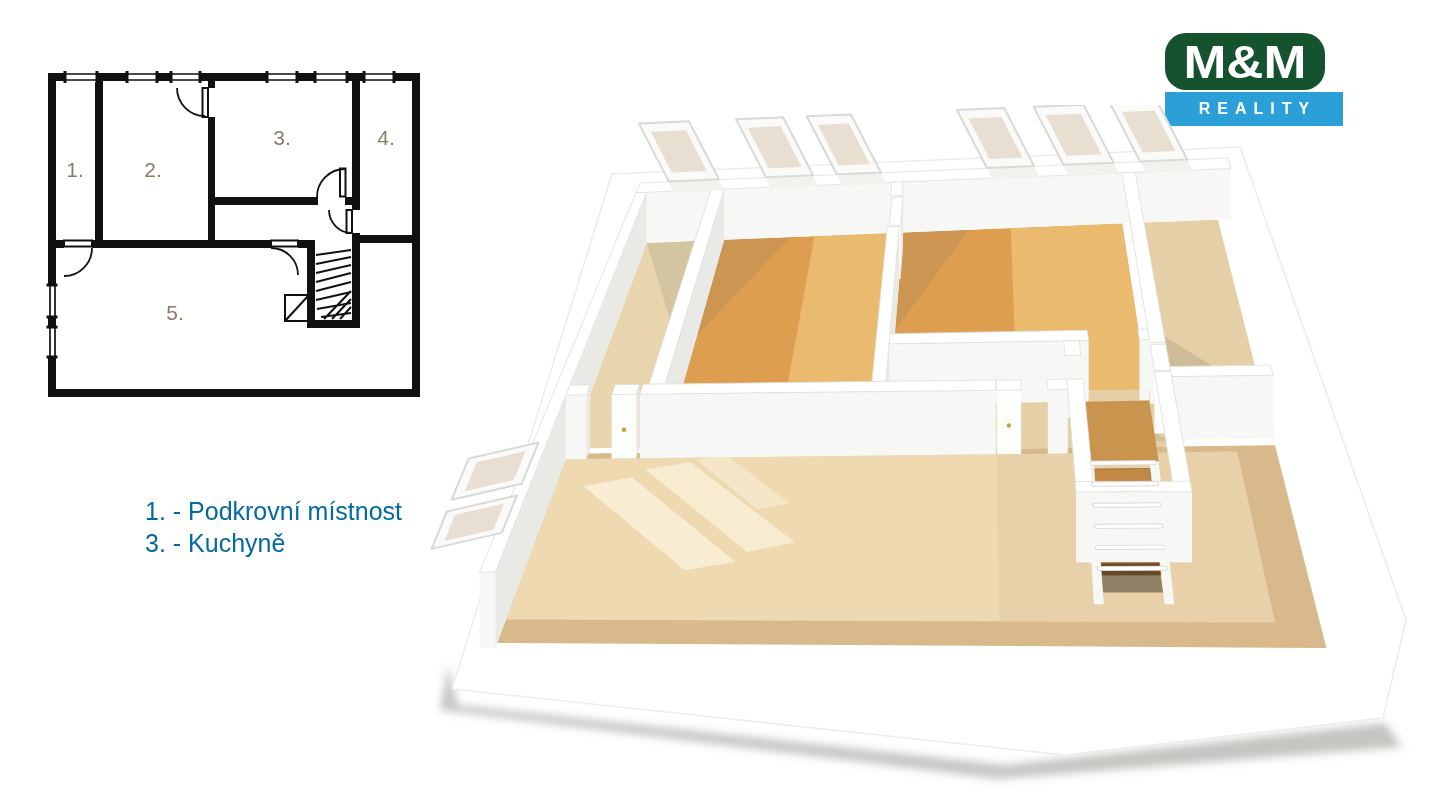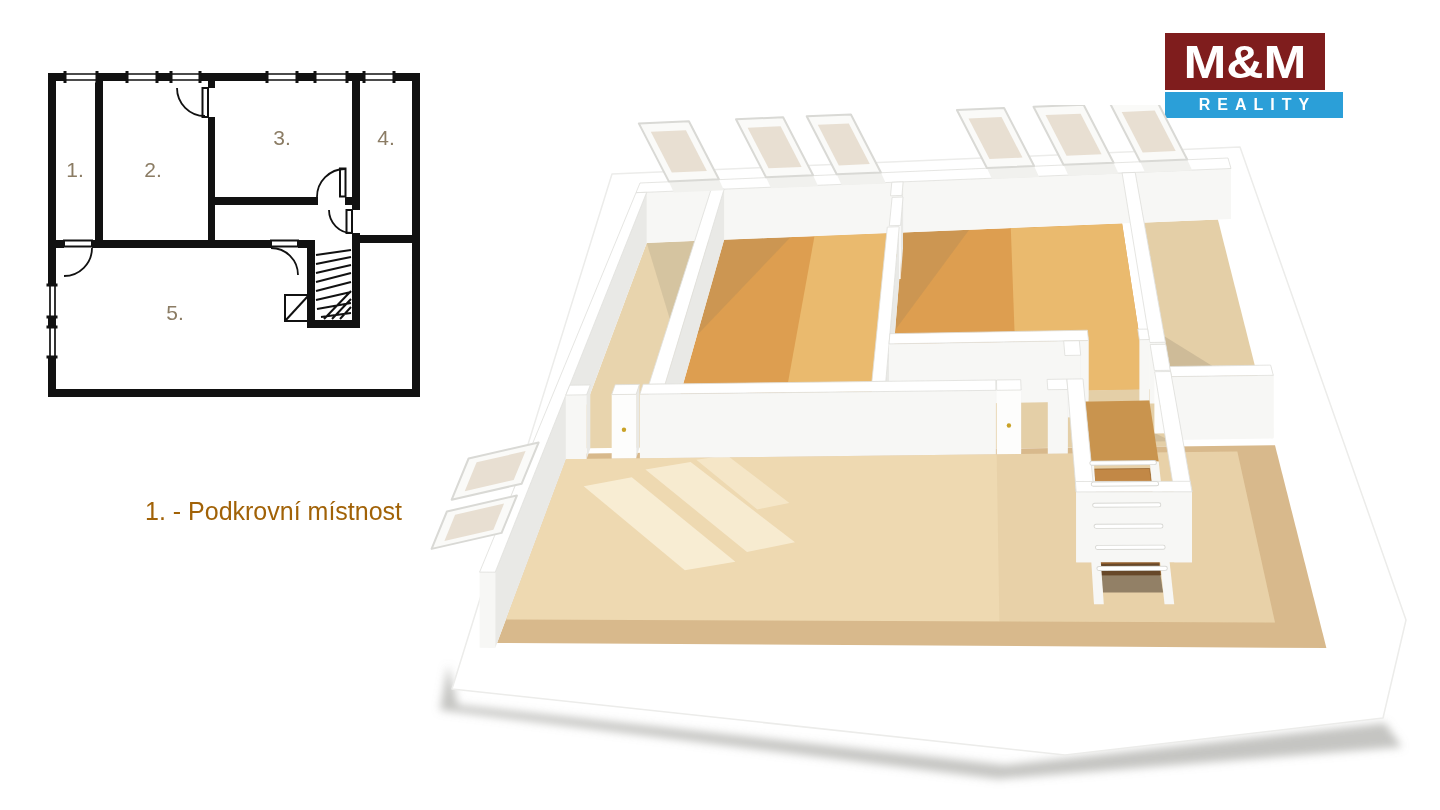--- a/index.html
+++ b/index.html
@@ -5,26 +5,26 @@
   html,body{margin:0;padding:0;background:#ffffff;}
   body{width:1440px;height:810px;position:relative;overflow:hidden;
        font-family:"Liberation Sans",sans-serif;}
   .abs{position:absolute;}
   
   #logo{left:1165px;top:33px;width:200px;height:90px;}
   .logo-red{position:absolute;left:0;top:0;width:160px;height:57px;
     display:flex;align-items:center;justify-content:center;}
   .logo-red span{color:#fff;font-weight:900;font-size:46px;letter-spacing:0px;
     transform:scaleX(1.12);transform-origin:center;}
-  .logo-blue{position:absolute;left:0;top:59px;width:178px;height:26px;
+  .logo-blue{position:absolute;left:0;top:59px;width:178px;height:34px;
     display:flex;align-items:center;justify-content:center;}
   .logo-blue span{color:#fff;font-weight:700;font-size:16px;letter-spacing:7px;
     padding-left:7px;}
   
-  #legend{left:145px;top:496px;color:#a16207;font-size:25px;line-height:31.5px;}
+  #legend{left:145px;top:496px;color:#0369a1;font-size:25px;line-height:31.5px;}
   
   .plan-label{font-size:21px;fill:#8b7c64;font-family:"Liberation Sans",sans-serif;}
 </style>
 </head>
 <body>
 
 <svg class="abs" id="plan2d-svg" style="left:40px;top:55px;" width="390" height="350" viewBox="0 0 390 350">
   <g fill="#111">
     <rect x="8" y="18" width="372" height="8"></rect>
     <rect x="8" y="334" width="372" height="8"></rect>
@@ -117,24 +117,25 @@
     <text class="plan-label" x="35" y="122">1.</text>
     <text class="plan-label" x="113" y="122">2.</text>
     <text class="plan-label" x="242" y="90">3.</text>
     <text class="plan-label" x="346" y="90">4.</text>
     <text class="plan-label" x="135" y="265">5.</text>
   </g>
 </svg>
 
 <div class="abs" id="legend">
   <div>1. - Podkrovní místnost</div>
+  <div>3. - Kuchyně</div>
 </div>
 
 <div class="abs" id="logo">
-  <div class="logo-red" style="background: #7f1d1d;">
+  <div class="logo-red" style="background: #14532d; border-radius: 21px;">
     <span>M&amp;M</span>
   </div>
   <div class="logo-blue" style="background: rgb(43, 159, 216);">
     <span>REALITY</span>
   </div>
 </div>
 
 <svg class="abs" id="iso-svg" style="left:430px;top:105px;" width="1000" height="700" viewBox="0 0 1000 700">
   <defs>
       <filter id="soft" x="-20%" y="-20%" width="140%" height="140%">

